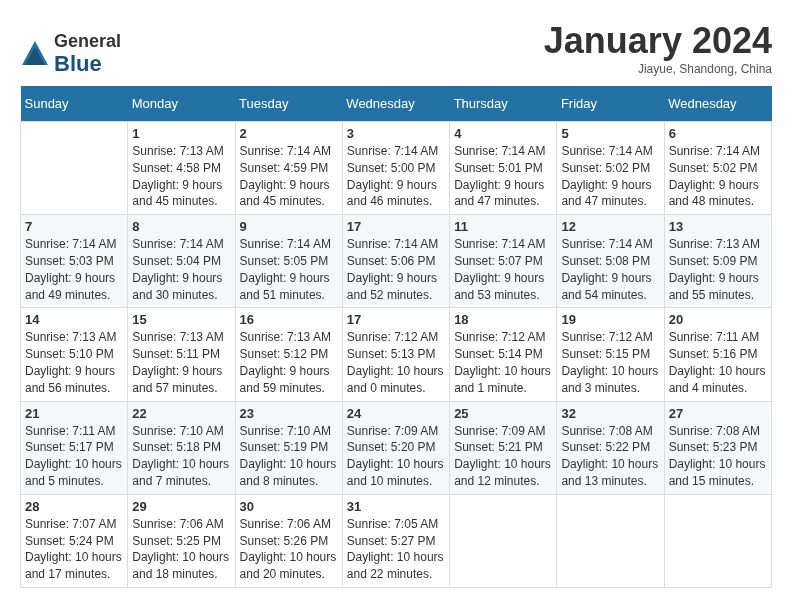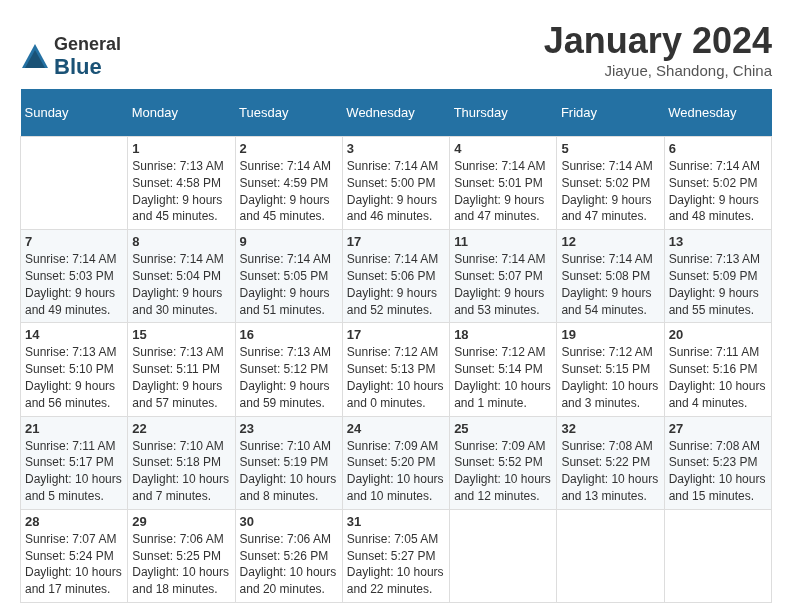--- a/index.html
+++ b/index.html
@@ -42,32 +42,32 @@
     }
     .title-section {
       text-align: right;
     }
     .month-title {
       font-size: 36px;
       font-weight: bold;
       color: #333;
     }
     .subtitle {
-      font-size: 15px;
+      font-size: 12px;
       color: #555;
     }
     table {
       width: 100%;
       border-collapse: collapse;
       font-size: 11px;
     }
     th {
       background-color: #2471a3;
       color: white;
-      padding: 16px 4px;
+      padding: 10px 4px;
       text-align: left;
       font-size: 13px;
       font-weight: normal;
     }
     td {
       border: 1px solid #ddd;
       vertical-align: top;
       padding: 4px;
       width: 14.28%;
       height: 85px;
@@ -326,21 +326,21 @@
         <div class="day-info">
           <span>Sunrise: 7:09 AM</span><br>
           <span>Sunset: 5:20 PM</span><br>
           <span>Daylight: 10 hours and 10 minutes.</span>
         </div>
       </td>
         <td>
         <span class="day-num">25</span>
         <div class="day-info">
           <span>Sunrise: 7:09 AM</span><br>
-          <span>Sunset: 5:52 PM</span><br>
+          <span>Sunset: 5:21 PM</span><br>
           <span>Daylight: 10 hours and 12 minutes.</span>
         </div>
       </td>
         <td>
         <span class="day-num">32</span>
         <div class="day-info">
           <span>Sunrise: 7:08 AM</span><br>
           <span>Sunset: 5:22 PM</span><br>
           <span>Daylight: 10 hours and 13 minutes.</span>
         </div>

